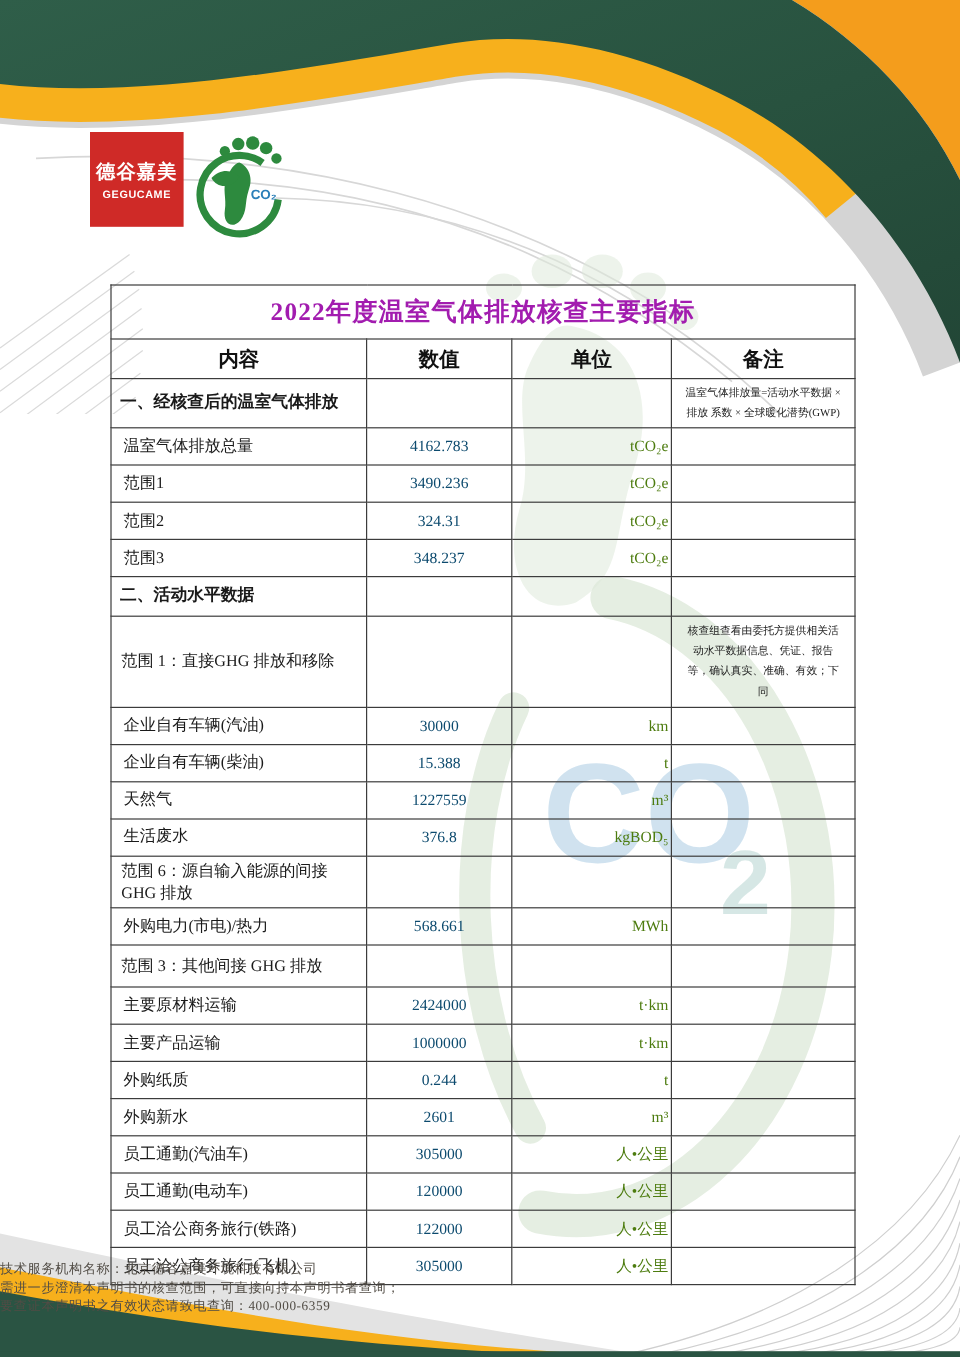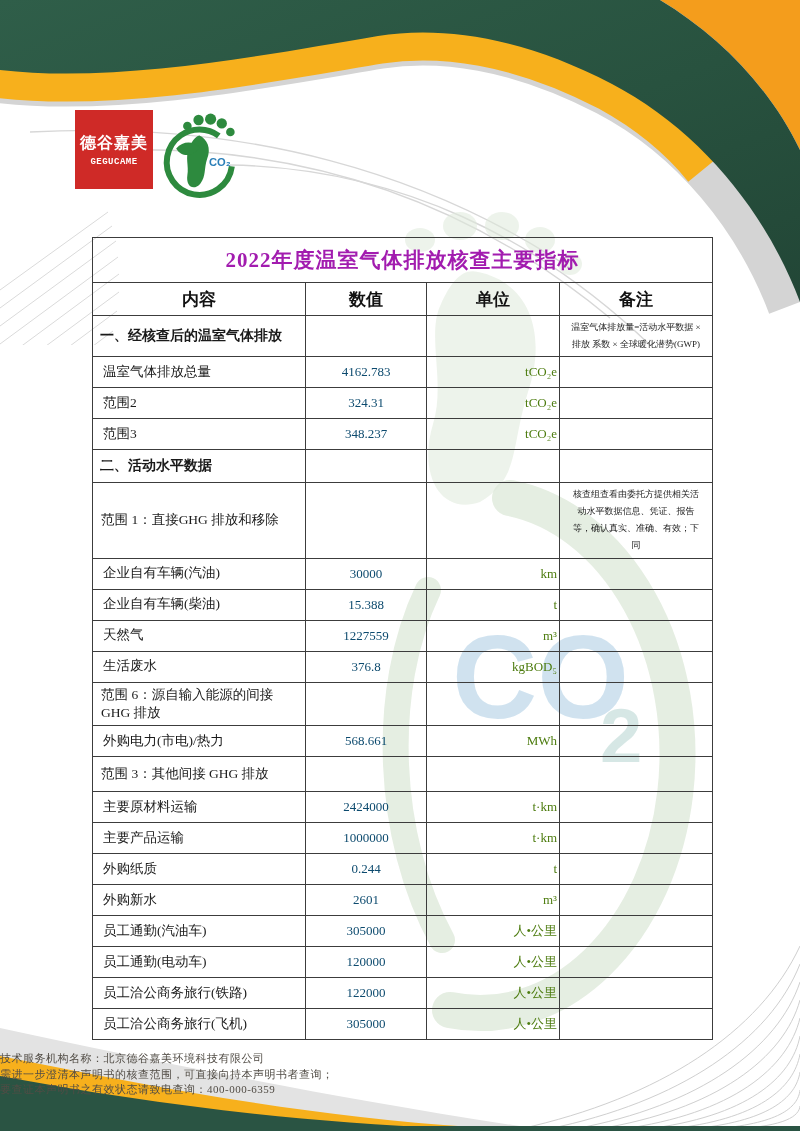--- a/index.html
+++ b/index.html
@@ -10,21 +10,21 @@
   }
   .deco{position:absolute;left:0;z-index:1;pointer-events:none;}
   .deco-top{top:0;}
   .deco-bottom{top:936px;}
   .watermark{position:absolute;z-index:2;pointer-events:none;}
 
   
   .logo-wrap{position:absolute;top:110px;left:75px;z-index:5;display:flex;align-items:flex-start;}
   .logo-box{
     width:78px;height:79px;background:#cf2a27;color:#fff;text-align:center;
-    font-family:Liberation Mono, monospace;
+    font-family:Liberation Sans, sans-serif;
     display:flex;flex-direction:column;justify-content:center;gap:3px;
   }
   .logo-zh{font-size:16px;font-weight:bold;letter-spacing:1px;}
   .logo-en{font-size:9px;font-weight:bold;letter-spacing:0.5px;}
   .logo-mark{margin-left:6px;margin-top:2px;}
 
   
   .table-wrap{position:absolute;left:92px;top:237px;width:620px;z-index:3;}
   table.main{border-collapse:collapse;width:620px;table-layout:fixed;background:transparent;}
   table.main td,table.main th{border:1px solid #3c3c3c;vertical-align:middle;background:transparent;}
@@ -154,20 +154,26 @@
             <td class="cell-unit"></td>
             <td class="cell-remark">温室气体排放量=活动水平数据 × 排放 系数 × 全球暖化潜势(GWP)</td>
           </tr>
           <tr class="row-data">
             <td class="cell-label">温室气体排放总量</td>
             <td class="cell-value">4162.783</td>
             <td class="cell-unit">tCO₂e</td>
             <td class="cell-remark"></td>
           </tr>
           <tr class="row-data">
+            <td class="cell-label">范围1</td>
+            <td class="cell-value">3490.236</td>
+            <td class="cell-unit">tCO₂e</td>
+            <td class="cell-remark"></td>
+          </tr>
+          <tr class="row-data">
             <td class="cell-label">范围2</td>
             <td class="cell-value">324.31</td>
             <td class="cell-unit">tCO₂e</td>
             <td class="cell-remark"></td>
           </tr>
           <tr class="row-data">
             <td class="cell-label">范围3</td>
             <td class="cell-value">348.237</td>
             <td class="cell-unit">tCO₂e</td>
             <td class="cell-remark"></td>

